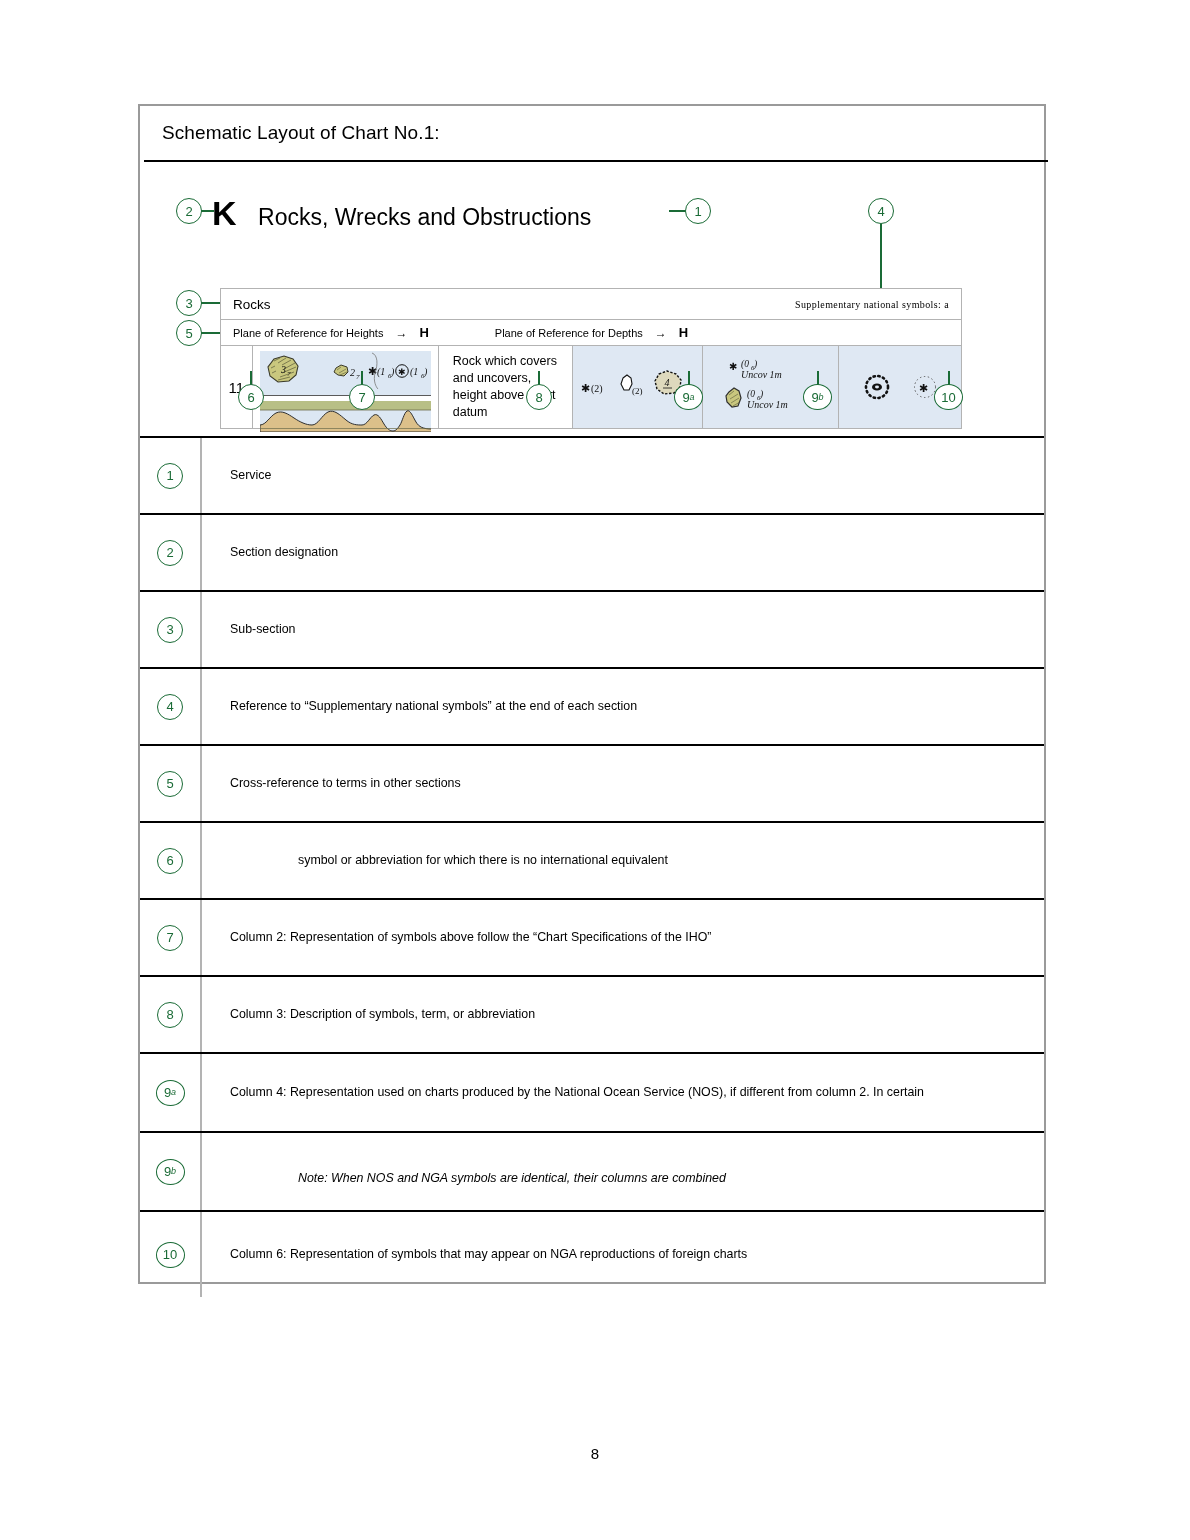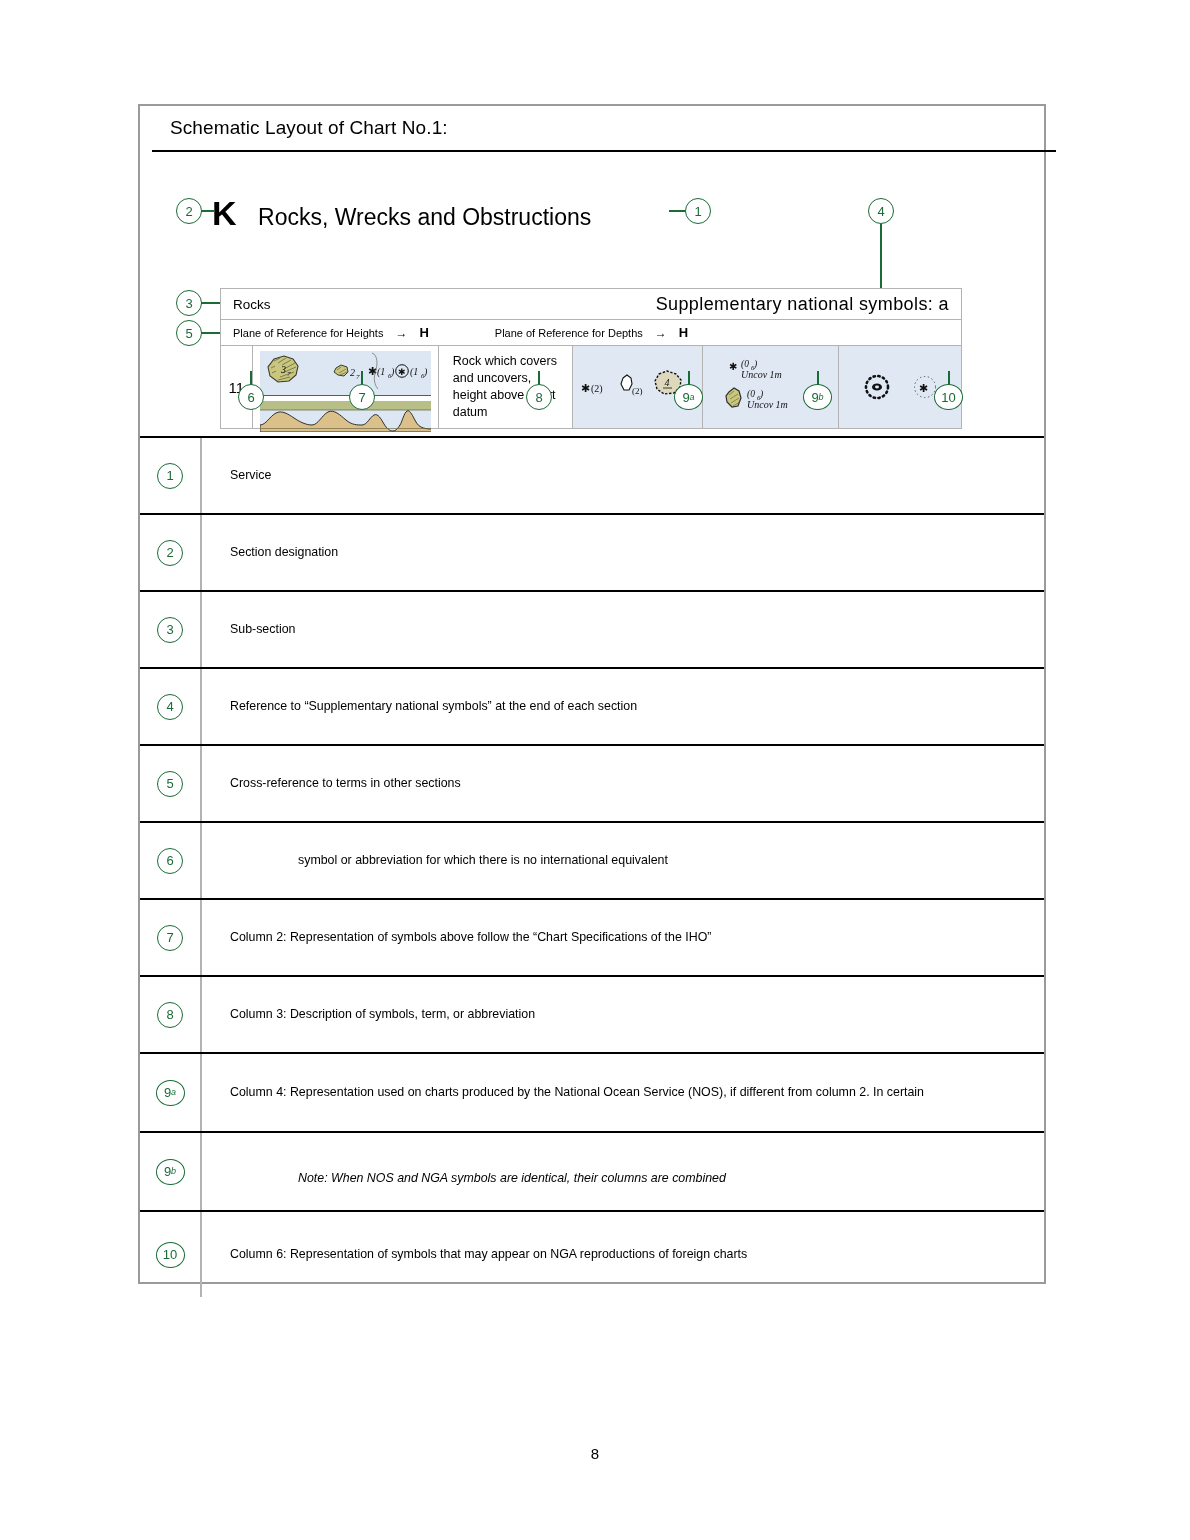--- a/index.html
+++ b/index.html
@@ -31,23 +31,23 @@
     width: 908px;
     height: 1180px;
     border: 2px solid #9a9a9a;
     box-sizing: border-box;
     background: #fff;
   }
 
   
   .title-bar {
     position: absolute;
-    left: 12px; top: 0;
+    left: 4px; top: 0;
     width: 100%;
-    height: 46px;
+    height: 56px;
     border-bottom: 2px solid #000;
     box-sizing: border-box;
     display: flex;
     align-items: center;
   }
   .title-text {
     padding-left: 18px;
     font-size: 19px;
     letter-spacing: 0.1px;
     color: #000;
@@ -96,21 +96,21 @@
   .sample-subhead {
     height: 31px;
     border-bottom: 1px solid #b3b3b3;
     display: flex;
     align-items: center;
     justify-content: space-between;
     padding: 0 12px;
     box-sizing: border-box;
     font-size: 13.5px;
   }
-  .supp-note { font-size: 18px; letter-spacing: 0.4px; }
+  .supp-note { font-size: 10px; letter-spacing: 0.4px; font-family: Liberation Serif, serif; }
   .sample-xref {
     height: 26px;
     border-bottom: 1px solid #b3b3b3;
     display: flex;
     align-items: center;
     padding: 0 12px;
     box-sizing: border-box;
     font-size: 11px;
   }
   .xref-item { display: inline-flex; align-items: center; justify-content: center; }

